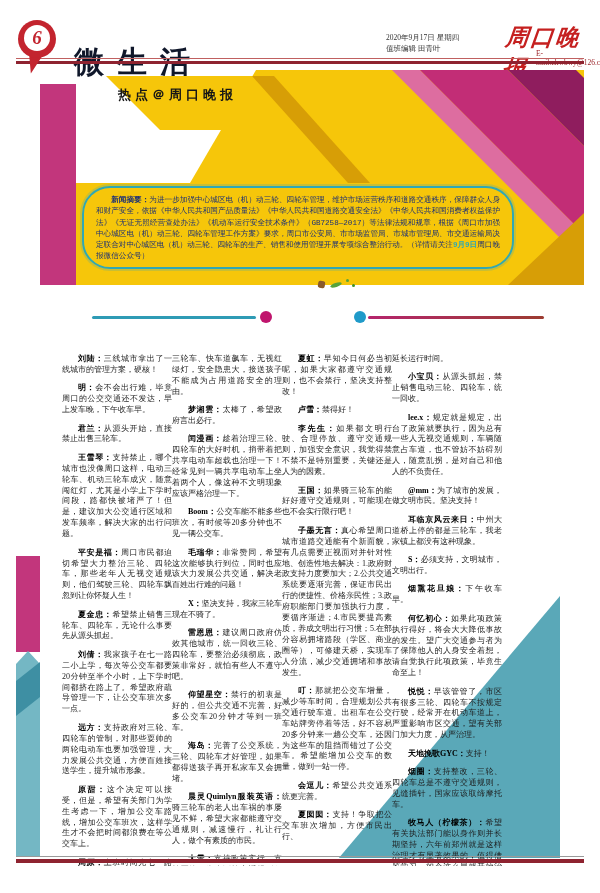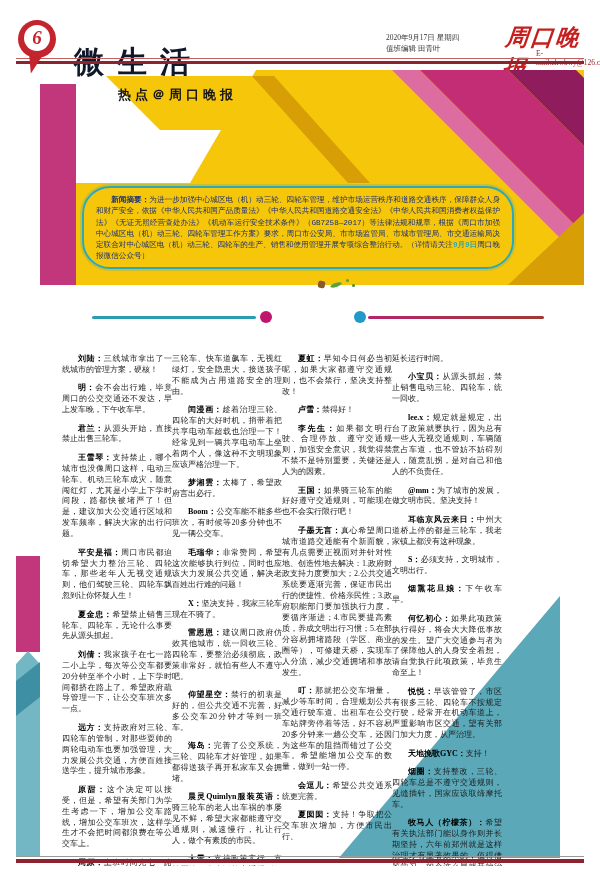--- a/index.html
+++ b/index.html
@@ -132,22 +132,22 @@
         <p class="comment"><b class="cname">王雪琴：</b><span>支持禁止，哪个城市也没像周口这样，电动三轮车、机动三轮车成灾，随意闯红灯，尤其是小学上下学时间段，路都快被堵严了！但是，建议加大公交通行区域和发车频率，解决大家的出行问题。</span></p>
         <p class="comment"><b class="cname">平安是福：</b><span>周口市民都迫切希望大力整治三轮、四轮车，那些老年人无视交通规则，他们驾驶三轮、四轮车飘忽到让你怀疑人生！</span></p>
         <p class="comment"><b class="cname">夏金忠：</b><span>希望禁止销售三轮车、四轮车，无论什么事要先从源头抓起。</span></p>
         <p class="comment"><b class="cname">刘倩：</b><span>我家孩子在七一路二小上学，每次等公交车都要20分钟至半个小时，上下学时间都挤在路上了。希望政府疏导管理一下，让公交车班次多一点。</span></p>
         <p class="comment"><b class="cname">远方：</b><span>支持政府对三轮、四轮车的管制，对那些耍帅的两轮电动车也要加强管理，大力发展公共交通，方便百姓接送学生，提升城市形象。</span></p>
         <p class="comment"><b class="cname">原甜：</b><span>这个决定可以接受，但是，希望有关部门为学生考虑一下，增加公交车路线，增加公交车班次，这样学生才不会把时间都浪费在等公交车上。</span></p>
         <p class="comment"><b class="cname">周原：</b><span>上班时间光七一路至少能遇到30辆以上逆行行驶的</span></p>
       </div>
       <div class="col">
         <p class="comment cont"><span>三轮车、快车道飙车，无视红绿灯，安全隐患大，接送孩子不能成为占用道路安全的理由。</span></p>
+        <p class="comment"><b class="cname">梦湘雲：</b><span>太棒了，希望政府言出必行。</span></p>
         <p class="comment"><b class="cname">闰漫画：</b><span>趁着治理三轮、四轮车的大好时机，捎带着把共享电动车超载也治理一下！经常见到一辆共享电动车上坐着两个人，像这种不文明现象应该严格治理一下。</span></p>
-        <p class="comment"><b class="cname">梦湘雲：</b><span>太棒了，希望政府言出必行。</span></p>
         <p class="comment"><b class="cname">Boom：</b><span>公交车能不能多些班次，有时候等20多分钟也不见一辆公交车。</span></p>
         <p class="comment"><b class="cname">毛瑞华：</b><span>非常赞同，希望这次能够执行到位，同时也应该大力发展公共交通，解决老百姓出行难的问题！</span></p>
         <p class="comment"><b class="cname">X：</b><span>坚决支持，我家三轮车现在不骑了。</span></p>
         <p class="comment"><b class="cname">雷恩恩：</b><span>建议周口政府仿效其他城市，统一回收三轮、四轮车，要整治必须彻底，政策非常好，就怕有些人不遵守吧。</span></p>
         <p class="comment"><b class="cname">仰望星空：</b><span>禁行的初衷是好的，但公共交通不完善，好多公交车20分钟才等到一班车。</span></p>
         <p class="comment"><b class="cname">海岛：</b><span>完善了公交系统，三轮、四轮车才好管理，如果都得送孩子再开私家车又会拥堵。</span></p>
         <p class="comment"><b class="cname">晨灵Quimlyn服装英语：</b><span>骑三轮车的老人出车祸的事屡见不鲜，希望大家都能遵守交通规则，减速慢行，礼让行人，做个有素质的市民。</span></p>
         <p class="comment"><b class="cname">大雪：</b><span>支持政策实行、支持严管，街上不按交通规则行驶的三轮车太多了，横冲直撞非常危险。</span></p>
       </div>
       <div class="col">

